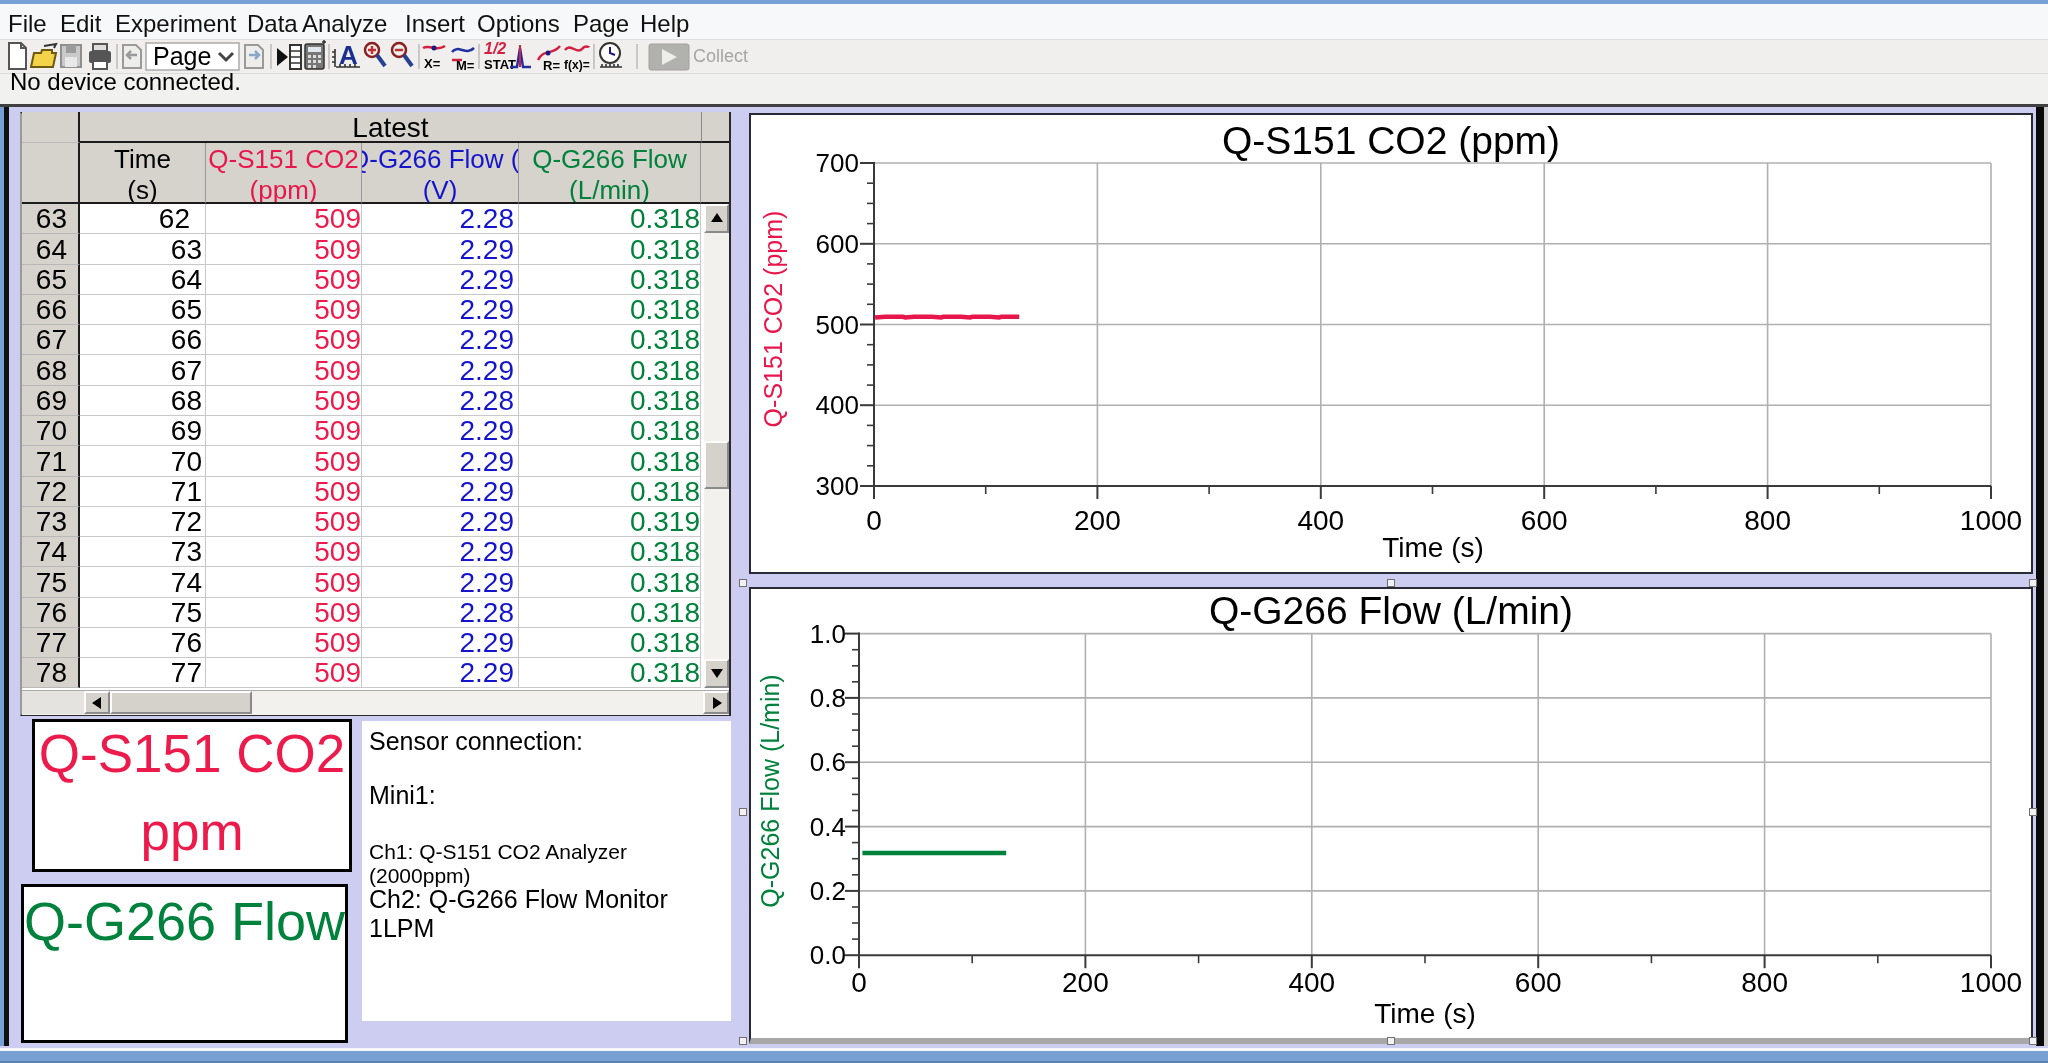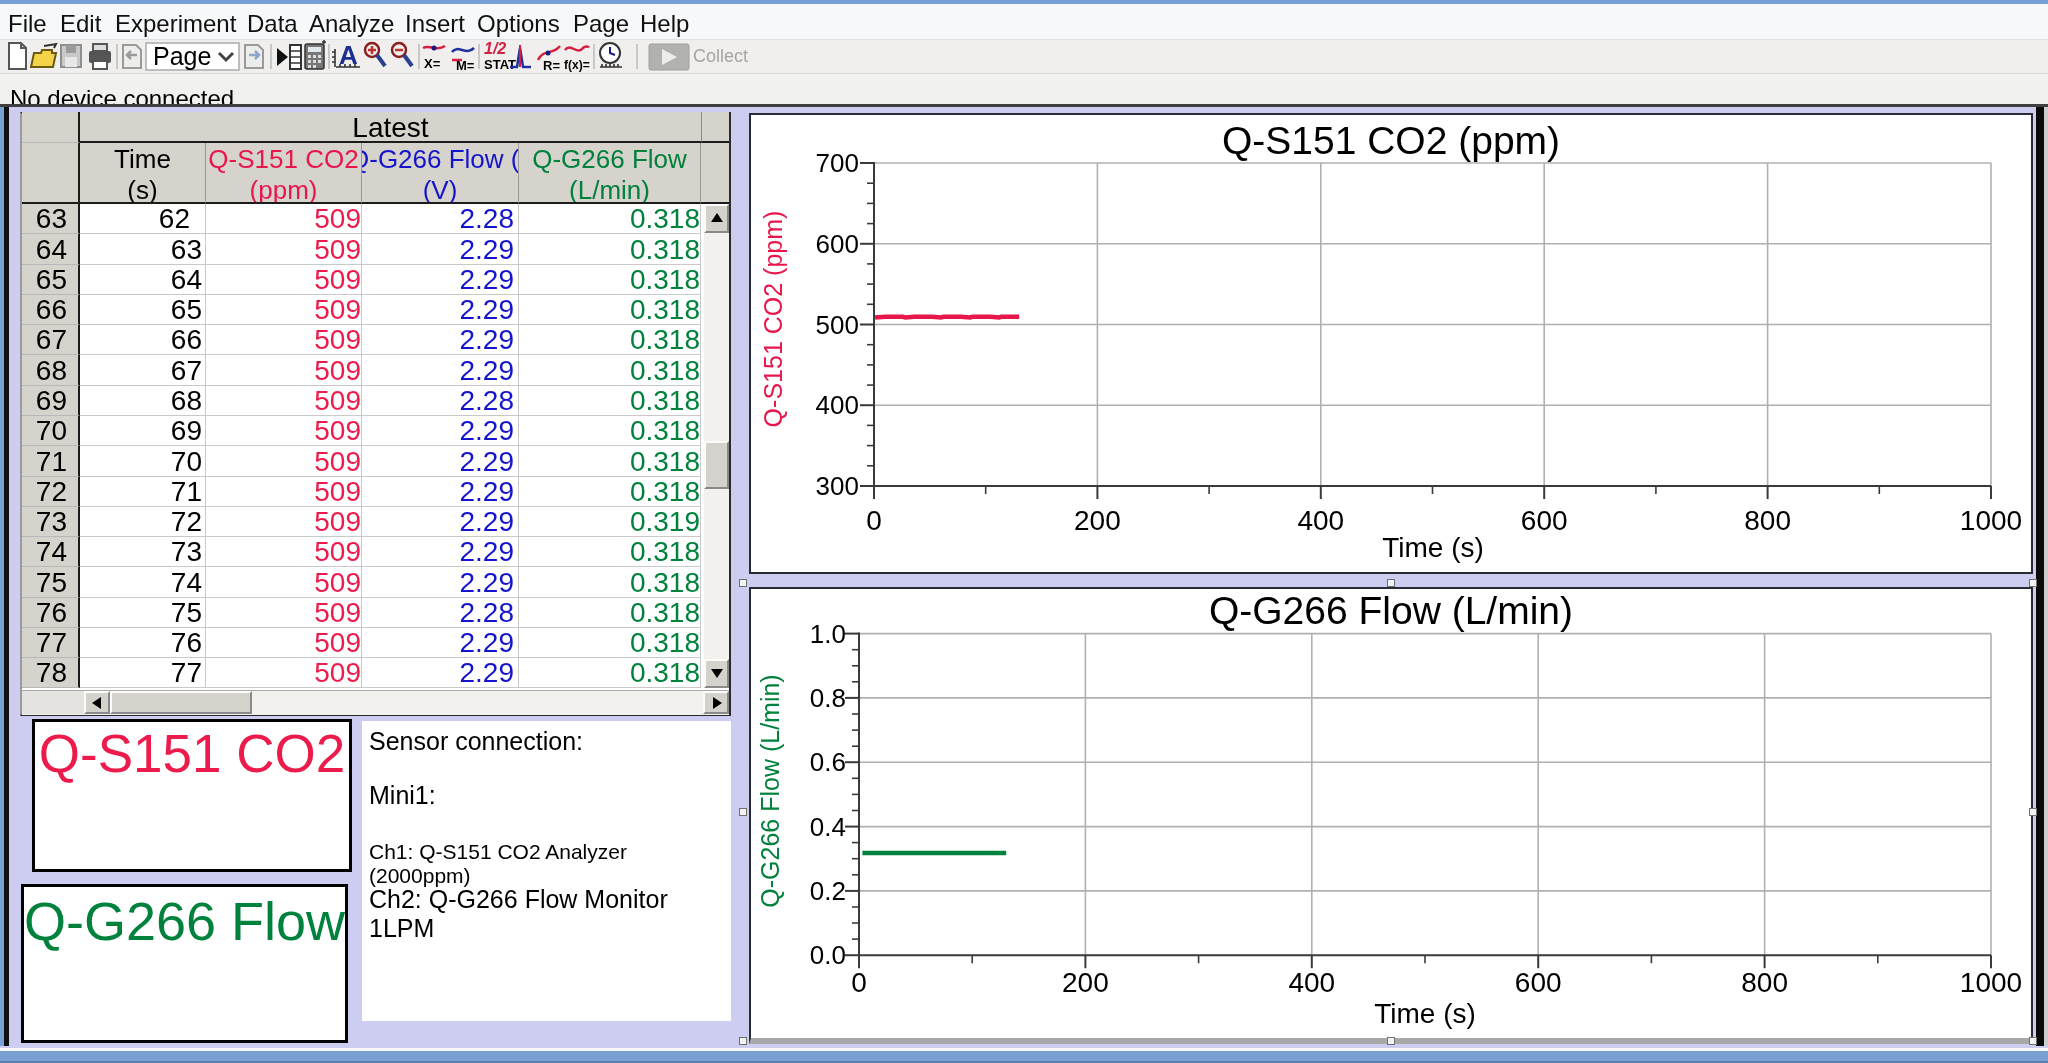--- a/index.html
+++ b/index.html
@@ -5,21 +5,21 @@
   html,body{margin:0;padding:0;background:#fff;}
   #win{position:relative;width:2048px;height:1063px;overflow:hidden;
        font-family:"Liberation Sans",sans-serif;background:#CDCDF1;}
   .abs{position:absolute;}
   
   #topblue{left:0;top:0;width:2048px;height:4px;background:#76A0D6;}
   #menubar{left:0;top:4px;width:2048px;height:35px;background:#F7F8F9;border-bottom:1px solid #E0E0E0;}
   .mi{position:absolute;top:6px;font-size:24px;color:#101010;}
   #toolbar{left:0;top:40px;width:2048px;height:33px;background:#F0EFED;border-bottom:1px solid #DBDBD9;}
   #statusbar{left:0;top:74px;width:2048px;height:30px;background:#F1F1EF;}
-  #statustext{left:10px;top:85px;font-size:24px;color:#000;}
+  #statustext{left:10px;top:68px;font-size:24px;color:#000;}
   #sunktop{left:0;top:104px;width:2048px;height:3px;background:#404040;}
   #sunkleft{left:4px;top:107px;width:5px;height:939px;background:#101010;}
   #sunkright{left:2036px;top:107px;width:8px;height:939px;background:#0a0a0a;}
   #rightlite{left:2044px;top:107px;width:4px;height:939px;background:#cccccc;}
   #leftblue{left:0;top:4px;width:4px;height:1042px;background:#76A0D6;}
   #botbar{left:0;top:1048px;width:2048px;height:15px;background:#79A0D2;border-top:3px solid #F8F8FC;border-bottom:2px solid #5A82B0;box-sizing:border-box;}
 
   
   #tablewrap{left:20px;top:112px;width:711px;height:604px;background:#FFF;border:2px solid #2a2a2a;border-left:2px solid #9a9a9a;box-sizing:border-box;}
   .hdr{position:absolute;background:#D6D3CC;box-sizing:border-box;overflow:hidden;}
@@ -42,21 +42,21 @@
 </head>
 <body>
 <div id="win">
   <div class="abs" id="topblue"></div>
   <div class="abs" id="leftblue"></div>
   <div class="abs" id="menubar">
     <span class="mi" style="left:8px">File</span>
     <span class="mi" style="left:60px">Edit</span>
     <span class="mi" style="left:115px">Experiment</span>
     <span class="mi" style="left:247px">Data</span>
-    <span class="mi" style="left:309px">Analyze</span>
+    <span class="mi" style="left:302px">Analyze</span>
     <span class="mi" style="left:405px">Insert</span>
     <span class="mi" style="left:477px">Options</span>
     <span class="mi" style="left:573px">Page</span>
     <span class="mi" style="left:640px">Help</span>
   </div>
   <div class="abs" id="toolbar">
       <svg width="2048" height="33" viewBox="0 0 2048 33" style="position:absolute;left:0;top:0">
         <g>
           <path d="M9 3 L21 3 L26 8 L26 29 L9 29 Z" fill="#fff" stroke="#555" stroke-width="2"></path>
           <path d="M21 3 L21 8 L26 8" fill="none" stroke="#555" stroke-width="2"></path>
@@ -389,20 +389,21 @@
 <div class="handle" style="left:1387px;top:579px;"></div>
 <div class="handle" style="left:2029px;top:579px;"></div>
 <div class="handle" style="left:739px;top:808px;"></div>
 <div class="handle" style="left:2029px;top:808px;"></div>
 <div class="handle" style="left:739px;top:1037px;"></div>
 <div class="handle" style="left:1387px;top:1037px;"></div>
 <div class="handle" style="left:2029px;top:1037px;"></div>
 
   <div class="abs meter" id="meter1">
     <div class="red" style="position:absolute;left:0;width:100%;top:1px;font-size:53px;white-space:nowrap;">Q-S151 CO2</div>
+    <div class="red" style="position:absolute;left:0;width:100%;top:79px;font-size:53px;white-space:nowrap;">ppm</div>
   </div>
   <div class="abs meter" id="meter2">
     <div class="green" style="position:absolute;left:0;width:100%;top:3px;font-size:54px;white-space:nowrap;">Q-G266 Flow</div>
   </div>
   <div class="abs" id="textbox">
     <div style="position:absolute;left:7px;top:6px;font-size:25px;">Sensor connection:</div>
     <div style="position:absolute;left:7px;top:60px;font-size:25px;">Mini1:</div>
     <div style="position:absolute;left:7px;top:119px;font-size:21px;">Ch1: Q-S151 CO2 Analyzer</div>
     <div style="position:absolute;left:7px;top:143px;font-size:21px;">(2000ppm)</div>
     <div style="position:absolute;left:7px;top:164px;font-size:25px;">Ch2: Q-G266 Flow Monitor 1LPM</div>

